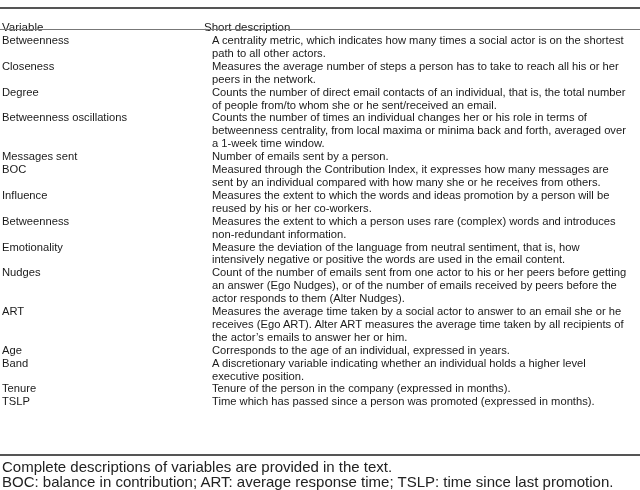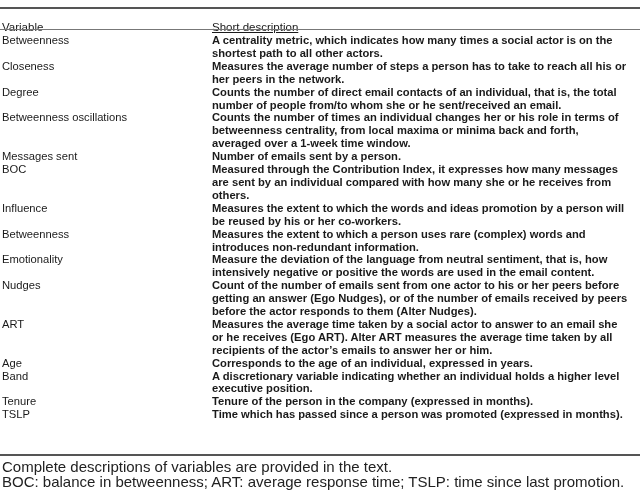--- a/index.html
+++ b/index.html
@@ -9,28 +9,28 @@
       color: #1a1a1a;
     }
     .rule { position: absolute; left: 0; width: 640px; background: #555; }
     .rule.top { top: 7px; height: 1.5px; }
     .rule.mid { top: 29px; height: 1px; background: #777; }
     .rule.bot { top: 454px; height: 1.5px; }
     .hdr {
       position: absolute; top: 12px; font-size: 11.5px; line-height: 14px; margin-top: 8px;
     }
     .hdr.var { left: 2px; }
-    .hdr.desc { left: 212px; text-decoration: underline; }
+    .hdr.desc { left: 204px; }
     table.body {
       position: absolute; left: 0; top: 34px; width: 640px;
       border-collapse: collapse; font-size: 11.2px; line-height: 12.9px;
     }
     table.body td { padding: 0; vertical-align: top; }
     table.body td.v { width: 210px; padding-left: 2px; margin-top: 16px; }
-    table.body td.d { padding-right: 12px; font-weight: bold; }
+    table.body td.d { padding-right: 12px; }
     .fn { position: absolute; left: 2px; font-size: 15px; color: #222; line-height: 12px; }
     .fn.one { top: 461px; }
     .fn.two { top: 476px; }
   </style>
 </head>
 <body>
 
 <div class="rule top"></div>
 <div class="hdr var">Variable</div>
 <div class="hdr desc">Short description</div>
@@ -96,13 +96,13 @@
       </tr>
       <tr>
         <td class="v">TSLP</td>
         <td class="d">Time which has passed since a person was promoted (expressed in months).</td>
       </tr>
     </tbody>
 </table>
 
 <div class="rule bot"></div>
 <div class="fn one">Complete descriptions of variables are provided in the text.</div>
-<div class="fn two">BOC: balance in betweenness; ART: average response time; TSLP: time since last promotion.</div>
+<div class="fn two">BOC: balance in contribution; ART: average response time; TSLP: time since last promotion.</div>
 
 </body></html>

